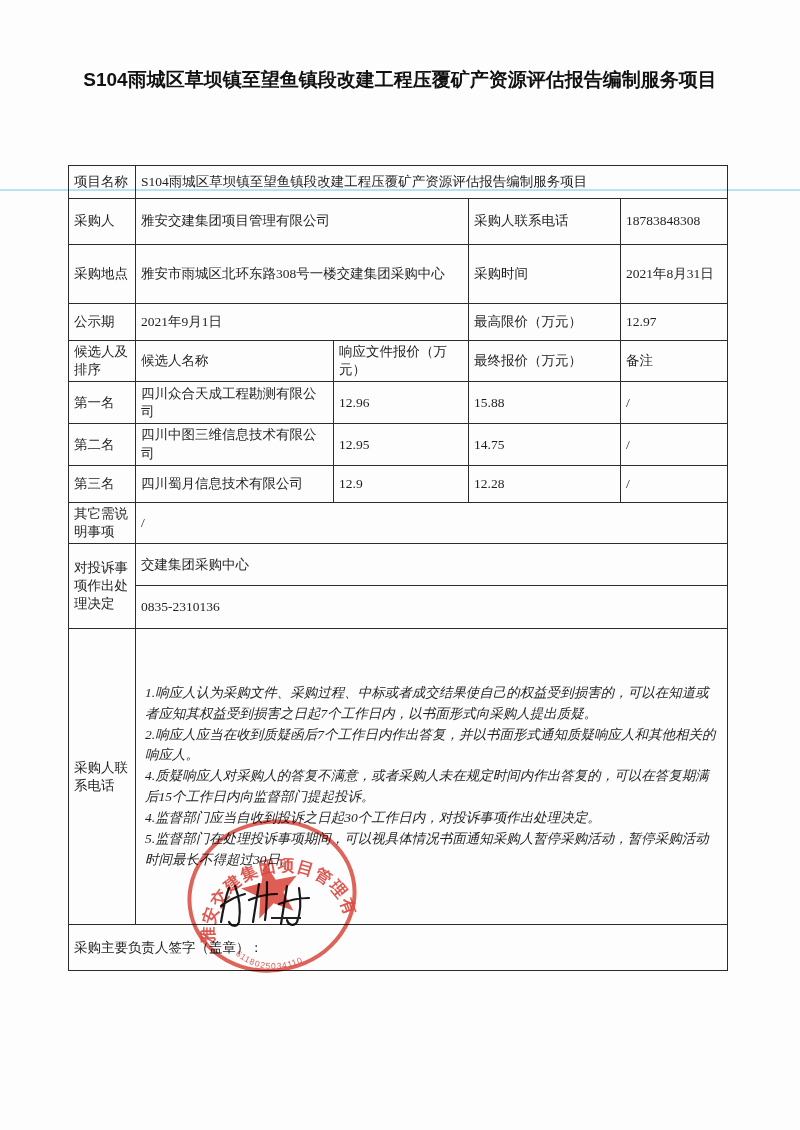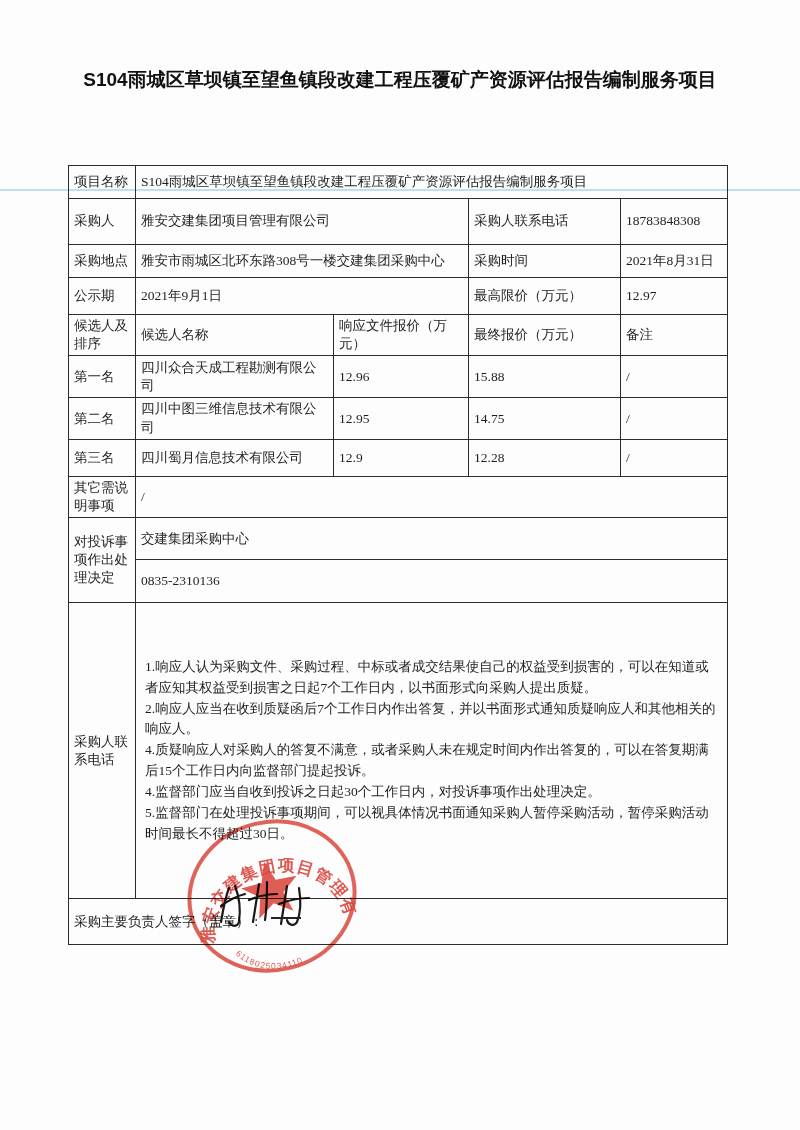--- a/index.html
+++ b/index.html
@@ -26,21 +26,21 @@
   }
   table.main td{
     border:1.6px solid #2b2b2b;
     font-size:13.5px;line-height:1.35;
     padding:2px 5px;vertical-align:middle;
     overflow:hidden;
   }
   td.lbl{text-align:left;padding-left:4px;}
   td.ctr{text-align:left;}
   td.val{text-align:left;padding-left:7px;}
-  td.obj{vertical-align:middle;}
+  td.obj{vertical-align:middle;font-style:italic;}
   .obj-text{font-size:13.5px;line-height:1.55;text-align:left;padding:0 4px;}
   .sign-row-label{font-size:13.5px;}
   
   .stamp{
     position:absolute;left:184px;top:817px;width:176px;height:158px;
     transform:rotate(-13deg);
     mix-blend-mode:multiply;opacity:.92;
     pointer-events:none;
   }
   
@@ -73,21 +73,21 @@
     <tr style="height:33px">
       <td class="lbl">项目名称</td>
       <td class="val" colspan="4">S104雨城区草坝镇至望鱼镇段改建工程压覆矿产资源评估报告编制服务项目</td>
     </tr>
     <tr style="height:46px">
       <td class="lbl">采购人</td>
       <td class="val" colspan="2">雅安交建集团项目管理有限公司</td>
       <td class="ctr">采购人联系电话</td>
       <td class="ctr">18783848308</td>
     </tr>
-    <tr style="height:33px">
+    <tr style="height:59px">
       <td class="lbl">采购地点</td>
       <td class="val" colspan="2">雅安市雨城区北环东路308号一楼交建集团采购中心</td>
       <td class="ctr">采购时间</td>
       <td class="ctr">2021年8月31日</td>
     </tr>
     <tr style="height:37px">
       <td class="lbl">公示期</td>
       <td class="val" colspan="2">2021年9月1日</td>
       <td class="ctr">最高限价（万元）</td>
       <td class="ctr">12.97</td>

